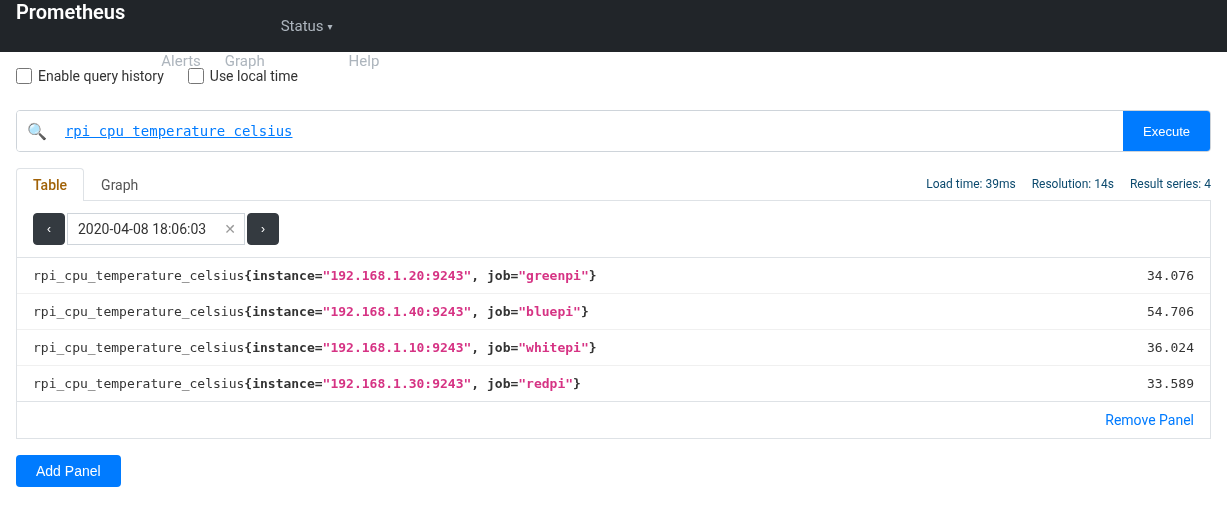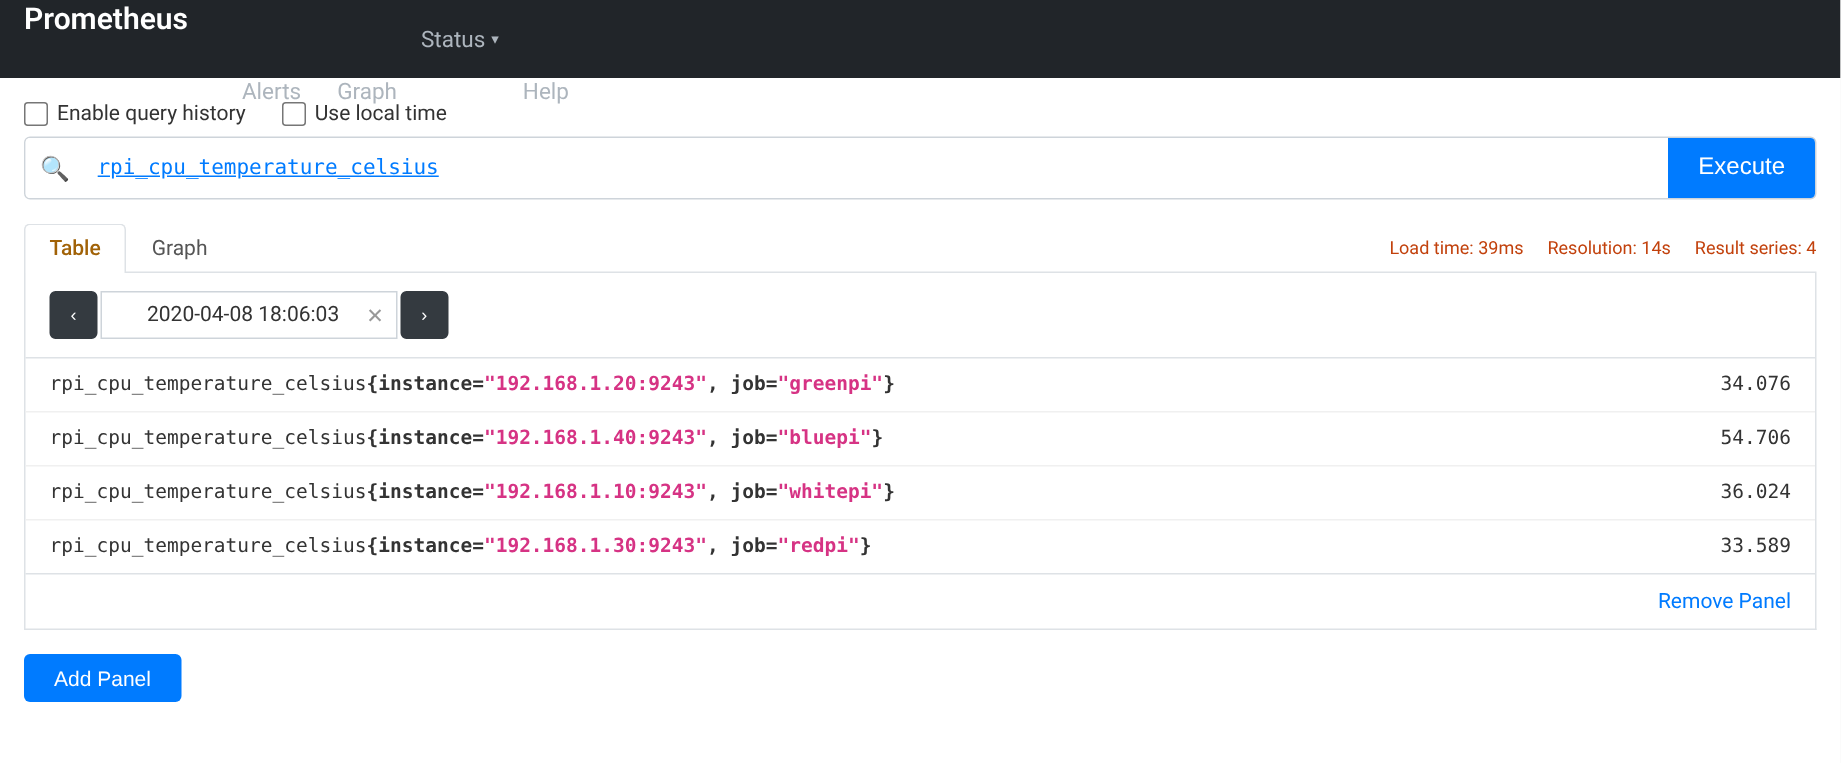--- a/index.html
+++ b/index.html
@@ -45,21 +45,21 @@
       background: #fff;
       min-height: 468px;
       padding: 16px;
     }
 
     
     .options-row {
       display: flex;
       align-items: center;
       gap: 24px;
-      margin-bottom: 7px;
+      margin-bottom: 26px;
     }
     .checkbox-label {
       display: flex;
       align-items: center;
       gap: 6px;
       cursor: pointer;
       font-size: 14px;
       color: #333;
     }
     .checkbox-label input[type="checkbox"] {
@@ -99,21 +99,21 @@
       font-family: monospace;
       text-decoration: underline;
       color: #007bff;
     }
     .execute-btn {
       background: #007bff;
       color: #fff;
       border: none;
       padding: 0 20px;
       height: 40px;
-      font-size: 16px;
+      font-size: 13px;
       font-weight: 500;
       cursor: pointer;
       white-space: nowrap;
     }
 
     
     .tabs-meta-row {
       display: flex;
       align-items: center;
       justify-content: space-between;
@@ -136,21 +136,21 @@
     }
     .tab.active {
       color: #a16207;
       background: #fff;
       border-color: #dee2e6;
       border-bottom-color: #fff;
       font-weight: 500;
     }
     .meta-info {
       font-size: 12px;
-      color: #c2410c;
+      color: #0c4a6e;
       display: flex;
       gap: 16px;
     }
 
     
     .panel {
       border: 1px solid #dee2e6;
       border-top: none;
       background: #fff;
     }
@@ -176,21 +176,20 @@
       font-size: 12px;
       border-radius: 4px;
     }
     .date-input-wrapper {
       display: flex;
       align-items: center;
       border: 1px solid #ced4da;
       border-radius: 0;
       height: 32px;
       margin: 0 2px;
-      padding-left: 20px;
     }
     .date-text {
       padding: 0 10px;
       font-size: 14px;
       color: #333;
       white-space: nowrap;
     }
     .clear-btn {
       background: none;
       border: none;

